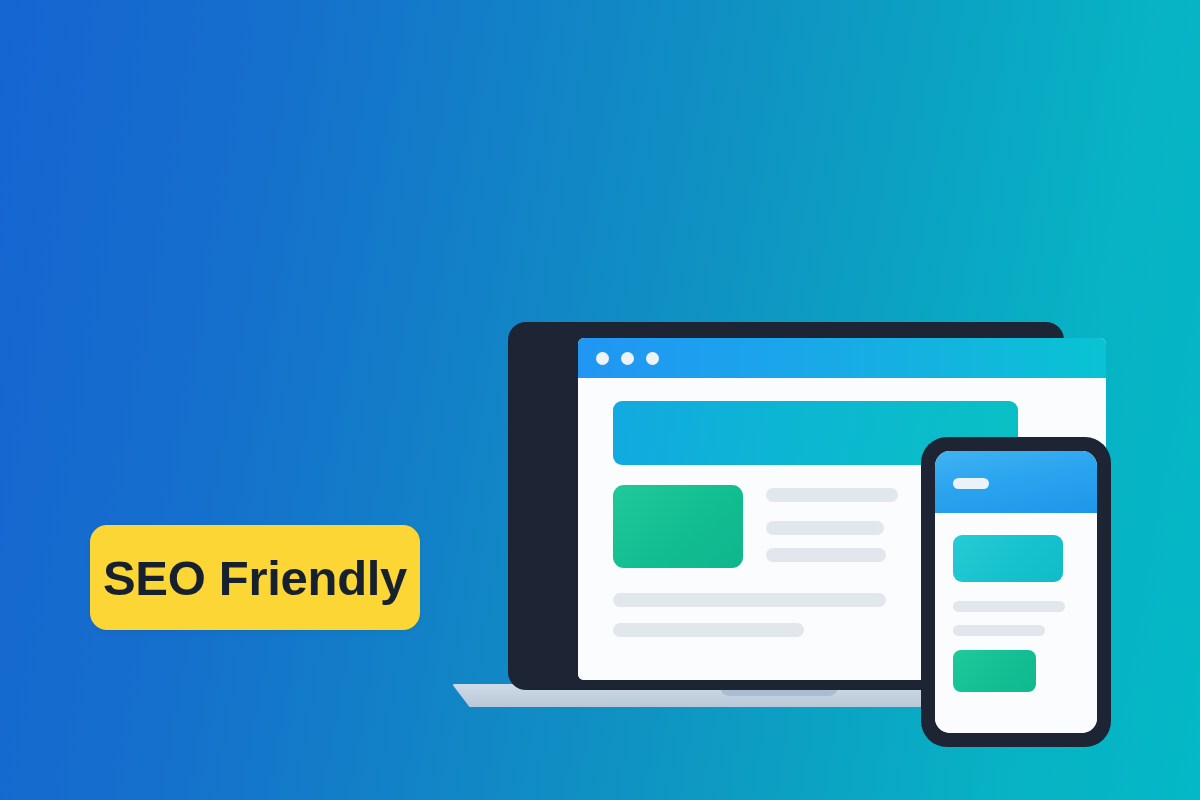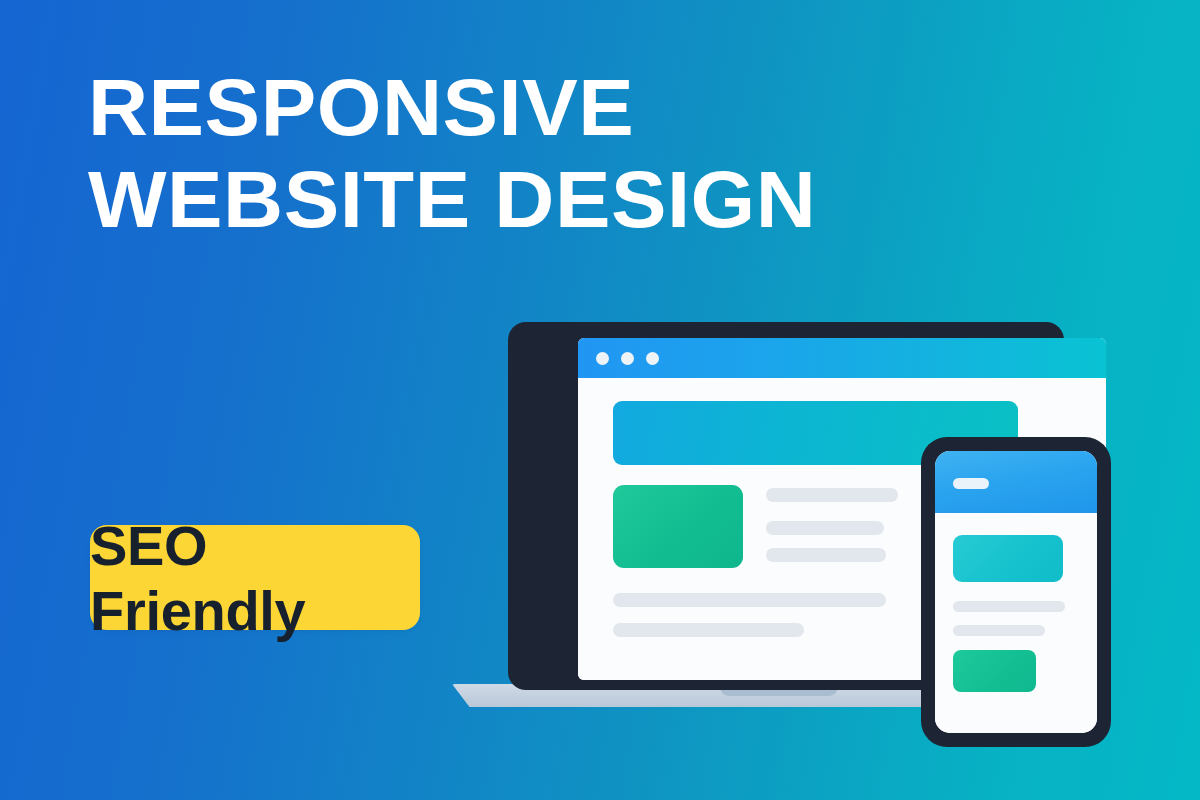--- a/index.html
+++ b/index.html
@@ -45,21 +45,21 @@
     background: #fcd634;
     border-radius: 17px;
     display: flex;
     align-items: center;
     justify-content: center;
     box-shadow: 0 2px 5px rgba(0,0,0,0.05);
   }
   #seo-badge-label {
     font-family: "Liberation Sans", sans-serif;
     font-weight: bold;
-    font-size: 56px;
+    font-size: 49px;
     letter-spacing: -0.3px;
     color: #17212e;
   }
 
   
   #laptop {
     position: absolute;
     left: 452px;
     top: 320px;
     width: 500px;
@@ -223,24 +223,20 @@
     height: 42px;
     border-radius: 8px;
     background: linear-gradient(135deg, #1ec99b 0%, #13be93 60%, #10b88e 100%);
   }
 </style>
 </head>
 <body>
 
 <div id="canvas">
 
-  <div id="headline">
-    <div class="headline-line">RESPONSIVE</div>
-    <div class="headline-line">WEBSITE DESIGN</div>
-  </div>
 
   <div id="seo-badge">
     <span id="seo-badge-label">SEO Friendly</span>
   </div>
 
   <div id="laptop">
     <div id="laptop-base"></div>
     <div id="laptop-base-notch"></div>
     <div id="laptop-shell">
       <div id="laptop-screen">

